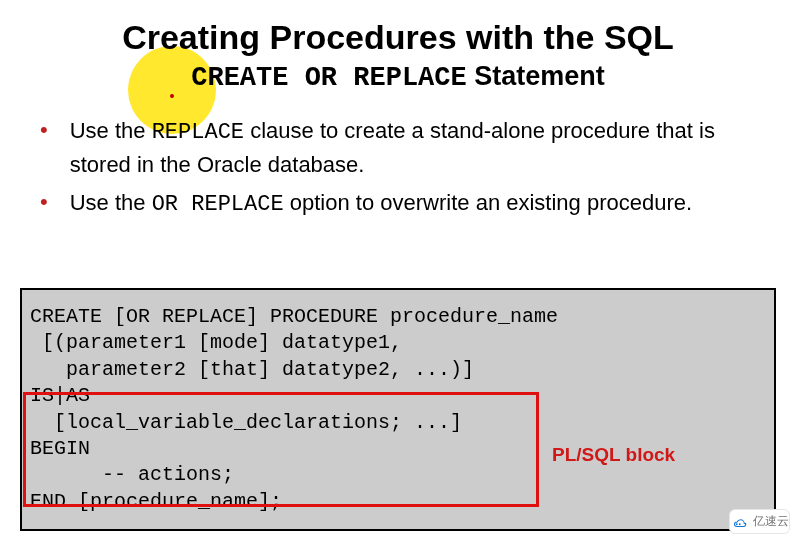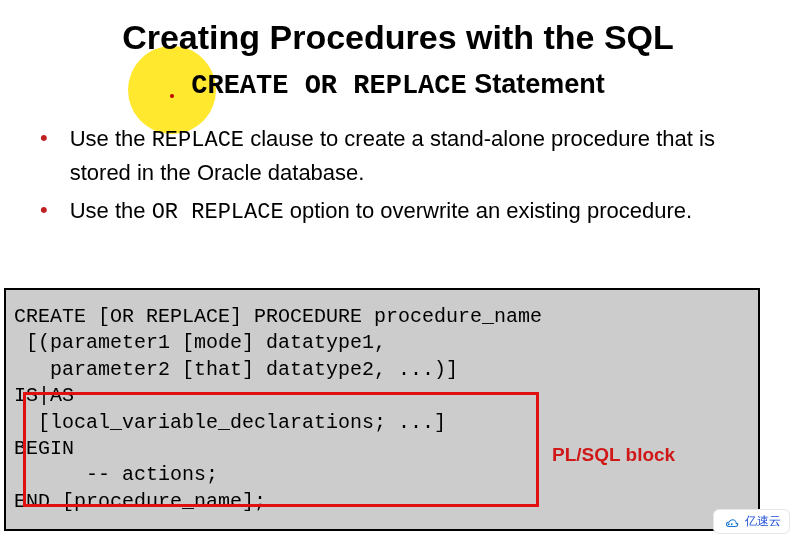--- a/index.html
+++ b/index.html
@@ -37,21 +37,21 @@
       font-size: 34px;
       font-weight: bold;
       color: #000;
     }
     .title-line2 {
       position: relative;
       z-index: 1;
       font-size: 27px;
       font-weight: bold;
       color: #000;
-      margin-top: 12px;
+      margin-top: 4px;
     }
     .title-code {
       font-family: "Courier New", Courier, monospace;
       font-weight: bold;
     }
     .red-dot {
       position: absolute;
       width: 4px;
       height: 4px;
       background: #c00000;
@@ -82,21 +82,21 @@
     .bullet-text {
       font-size: 22px;
       line-height: 1.45;
       color: #000;
     }
     .inline-code {
       font-family: "Courier New", Courier, monospace;
     }
     .code-block-wrapper {
       position: absolute;
-      left: 4px;
+      left: 20px;
       top: 288px;
       width: 756px;
       border: 2px solid #000;
       background: #cccccc;
       padding: 14px 8px 14px 8px;
     }
     .code-text {
       font-family: "Courier New", Courier, monospace;
       font-size: 20px;
       line-height: 1.32;
@@ -122,23 +122,23 @@
       font-size: 19px;
       z-index: 6;
     }
     .watermark {
       position: absolute;
       right: 6px;
       bottom: 6px;
       background: #fff;
       border: 1px solid #e6e6e6;
       border-radius: 6px;
-      padding: 3px 8px;
+      padding: 3px 0;
       font-size: 12px;
-      color: #1d4ed8;
+      color: #737373;
       z-index: 20;
       display: flex;
       align-items: center;
       gap: 5px;
     }
     .wm-icon {
       width: 18px;
       height: 12px;
       position: relative;
     }

